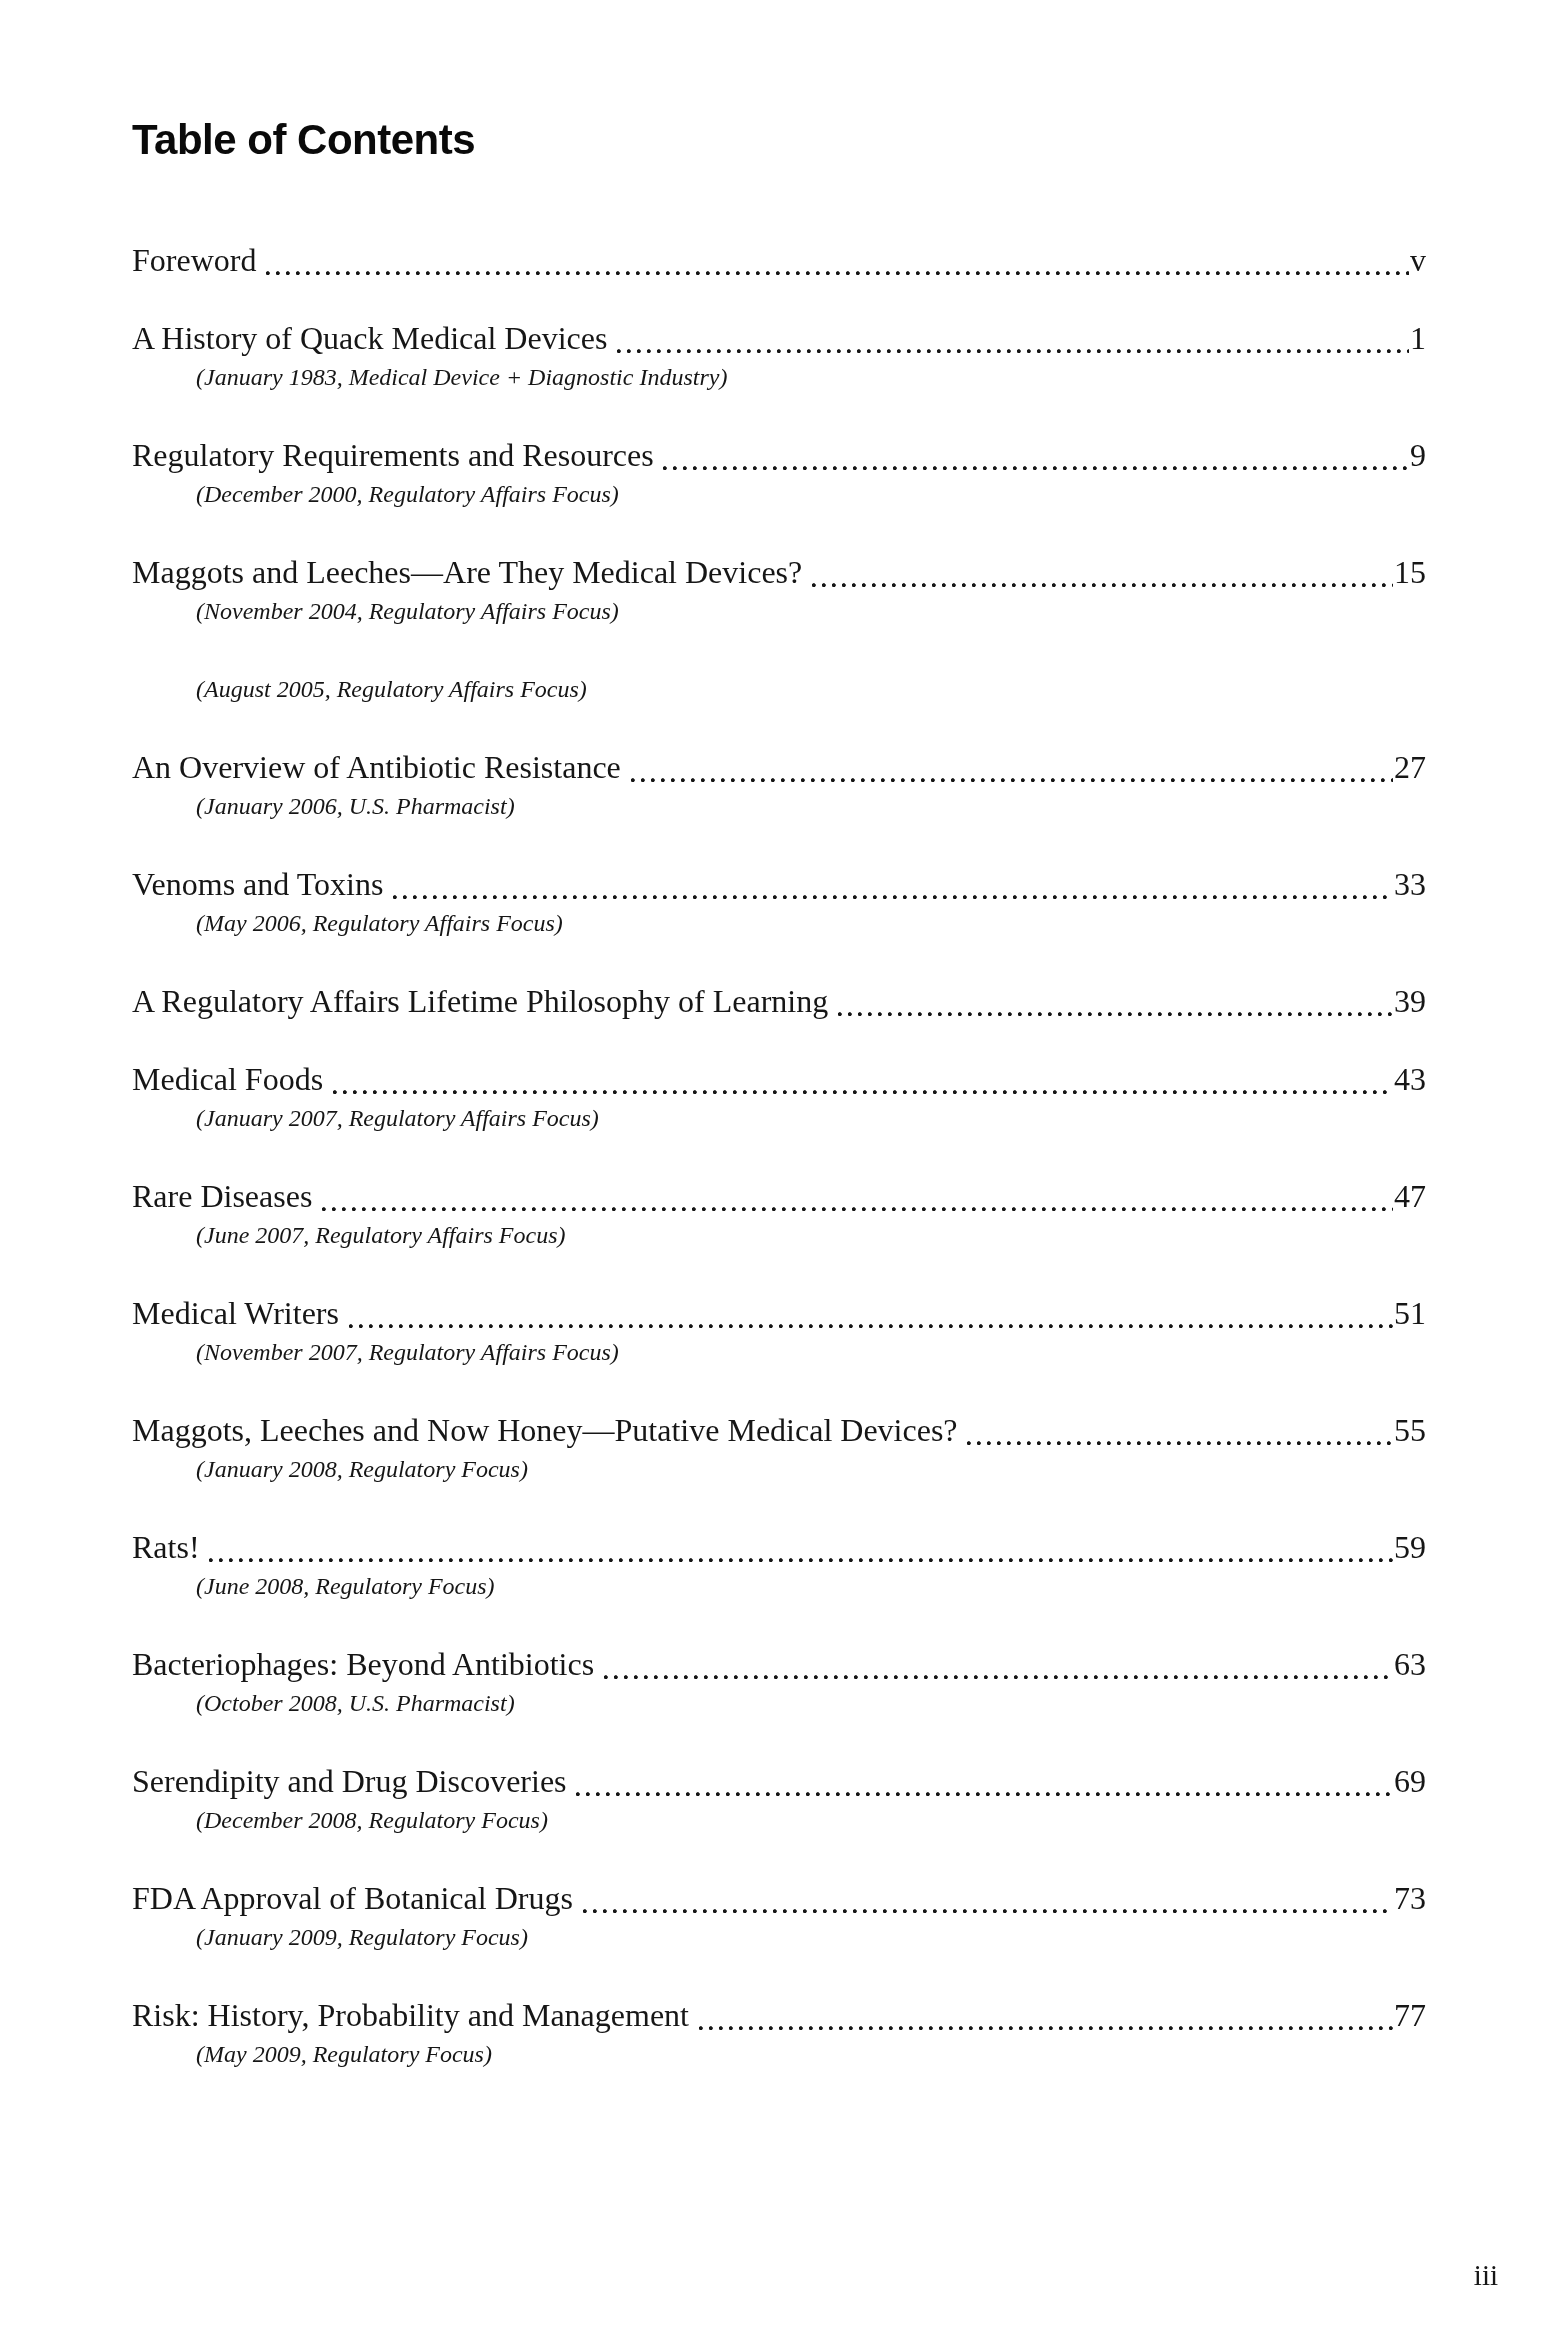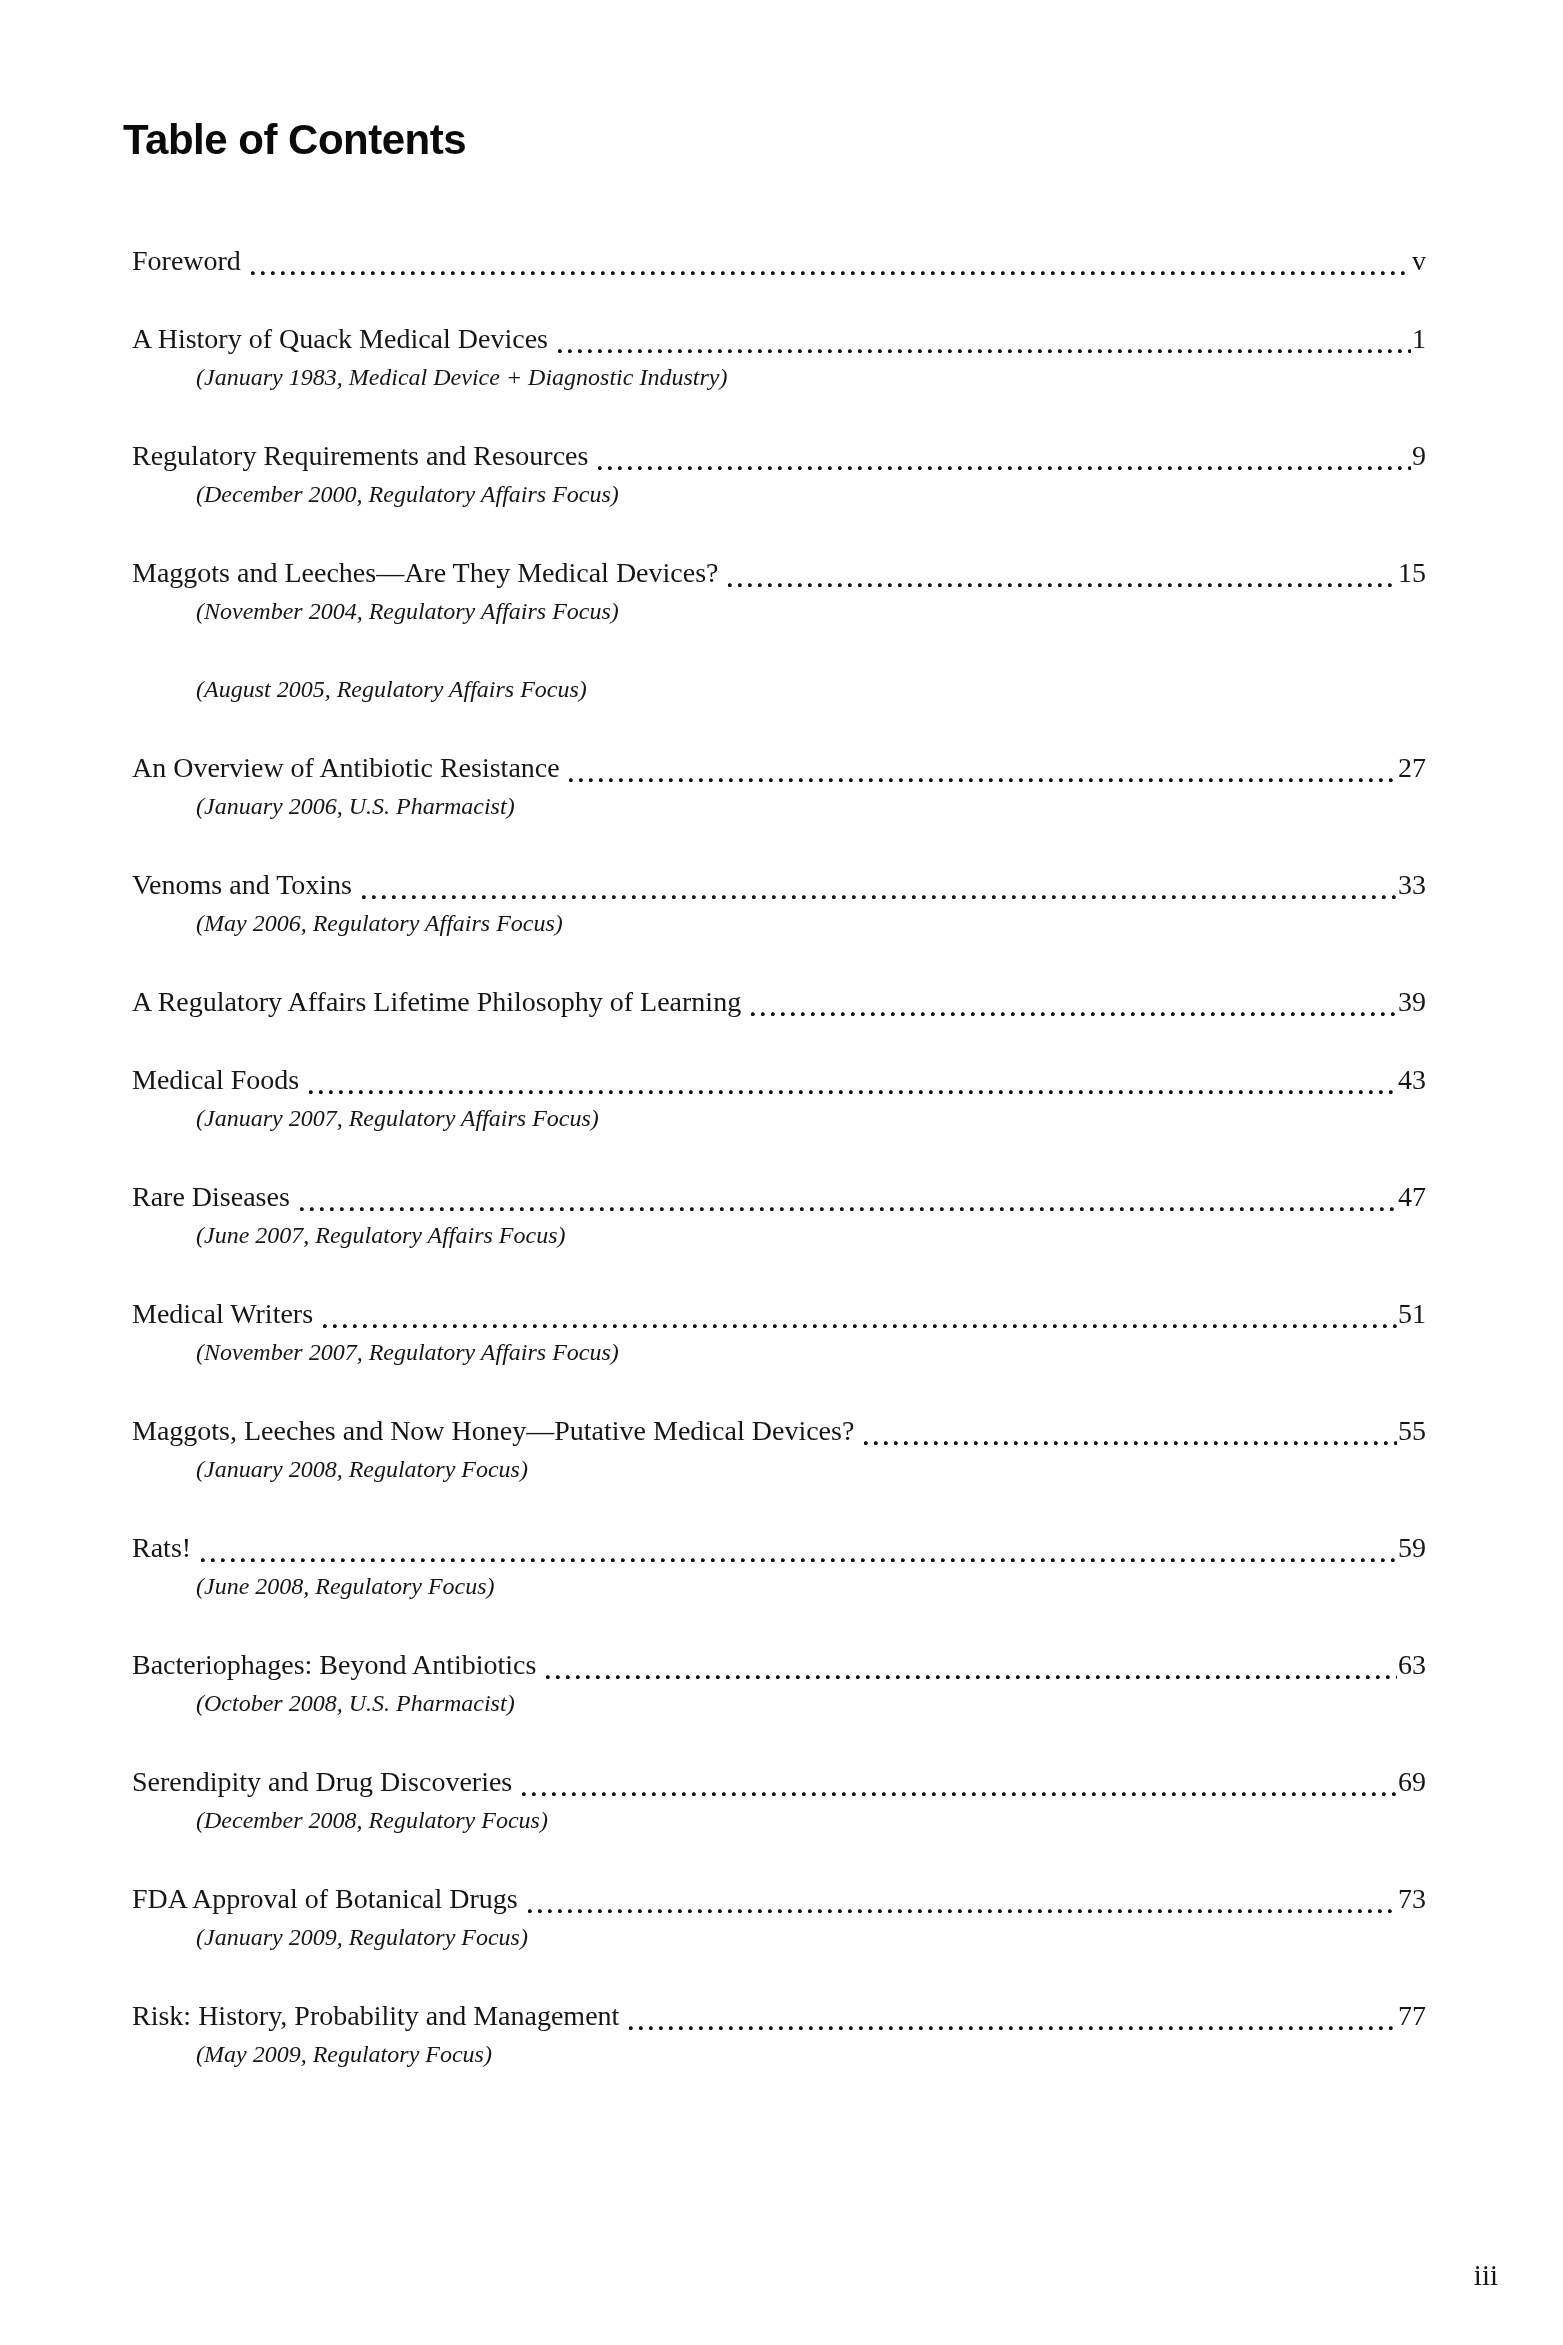--- a/index.html
+++ b/index.html
@@ -16,21 +16,21 @@
     color: #161616;
     -webkit-font-smoothing: antialiased;
   }
   .page {
     position: absolute;
     inset: 0;
     background: #ffffff;
   }
   .doc-title {
     position: absolute;
-    left: 123px;
+    left: 132px;
     top: 119px;
     margin: 0;
     font-family: "Liberation Sans", sans-serif;
     font-weight: bold;
     font-size: 42px;
     line-height: 42px;
     letter-spacing: -0.5px;
     color: #0a0a0a;
   }
   .entries {
@@ -38,21 +38,21 @@
     left: 132px;
     top: 241px;
     width: 1294px;
   }
   .entry {
     margin-bottom: 39px;
   }
   .row {
     display: flex;
     align-items: flex-start;
-    font-size: 28px;
+    font-size: 32px;
     line-height: 39px;
     white-space: nowrap;
   }
   .etitle {
     flex: 0 0 auto;
   }
   .leader {
     flex: 1 1 auto;
     align-self: stretch;
     margin-left: 6.8px;

